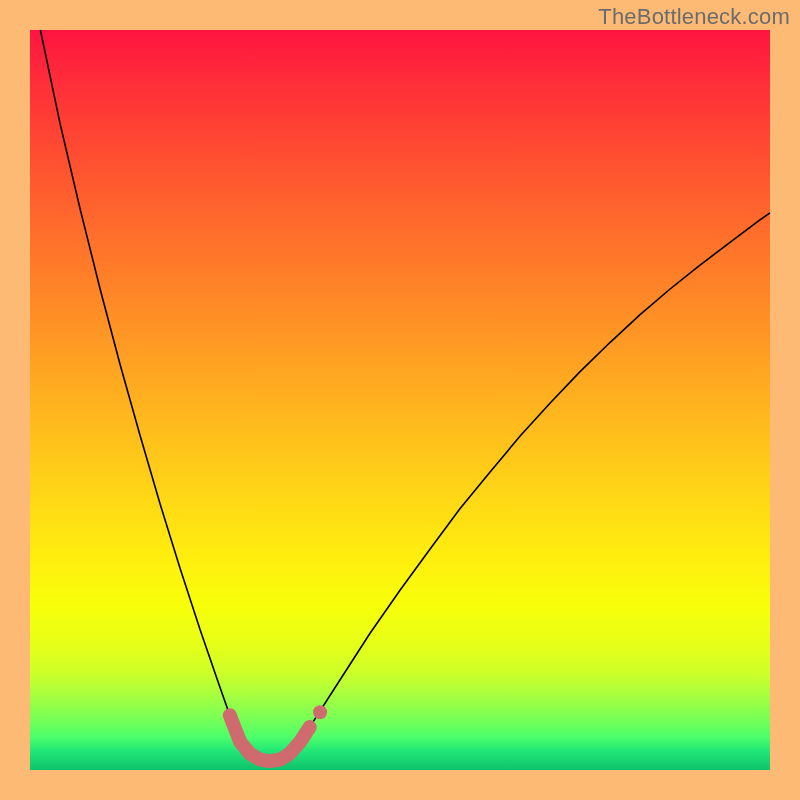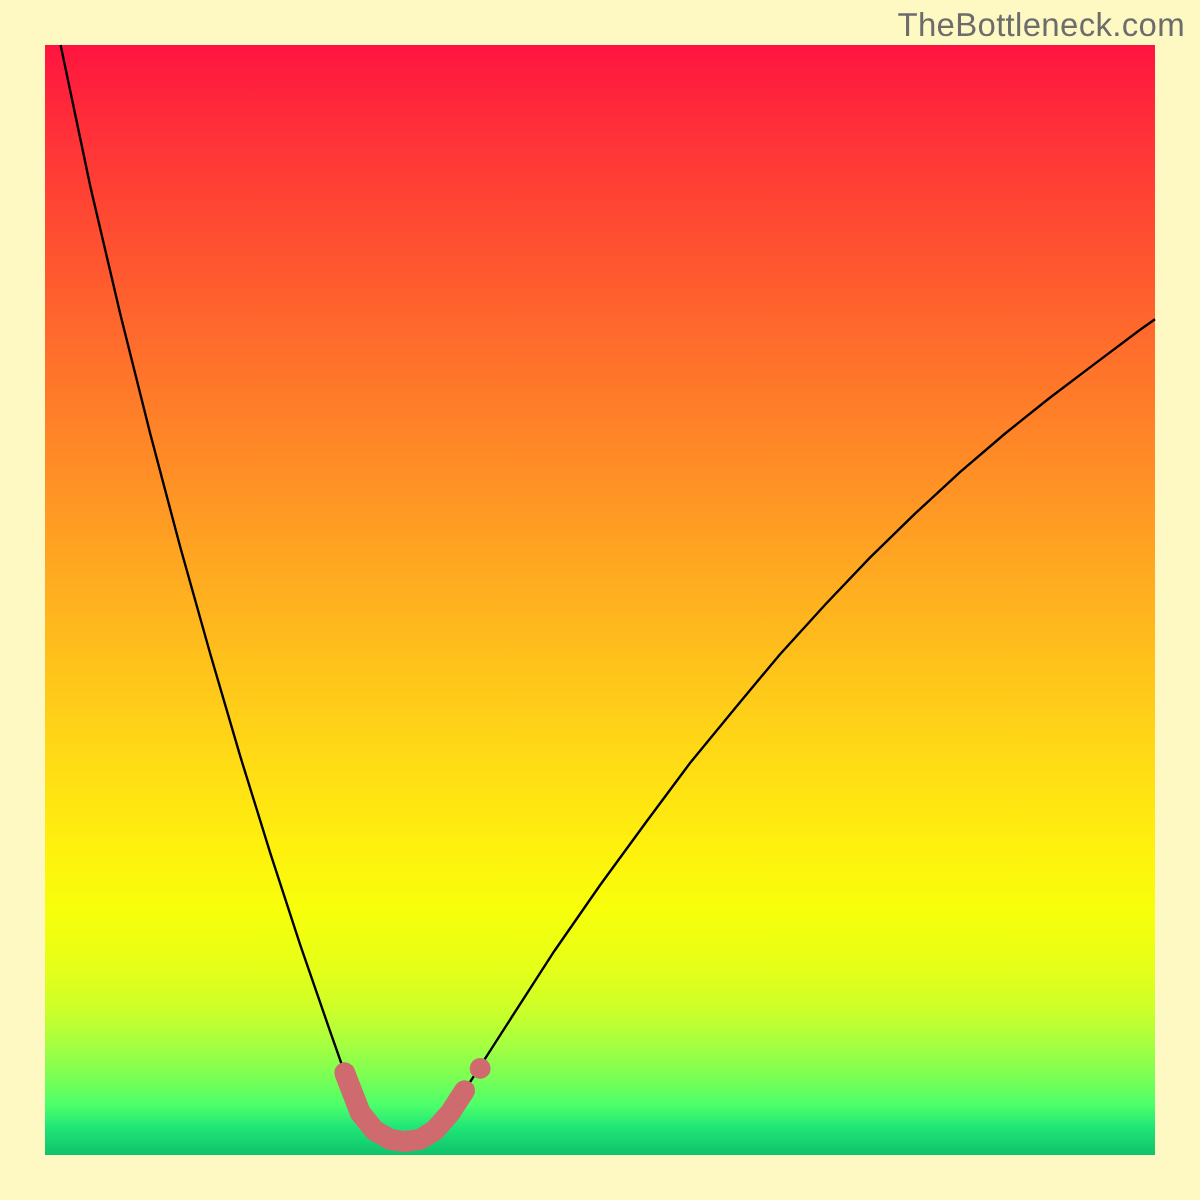--- a/index.html
+++ b/index.html
@@ -9,21 +9,21 @@
     height: 800px;
     overflow: hidden;
     background: #000;
     font-family: Arial, Helvetica, sans-serif;
   }
   .frame {
     position: absolute;
     top: 0; left: 0;
     width: 800px;
     height: 800px;
-    background: #fef9c3;
+    background: #fdba74;
   }
   .plot {
     position: absolute;
     top: 30px;
     left: 30px;
     width: 740px;
     height: 740px;
     
     background: linear-gradient(
       to bottom,

